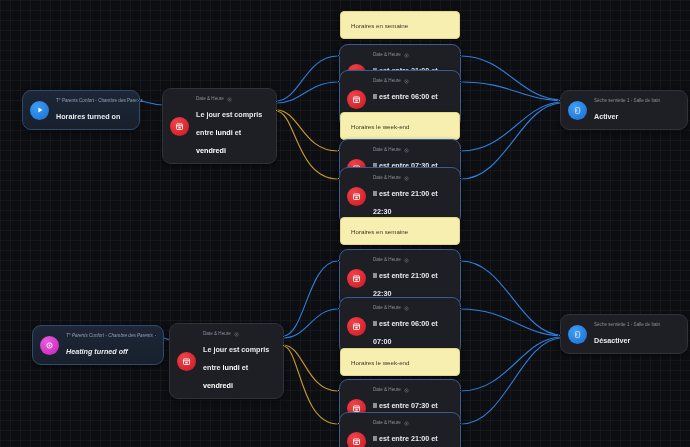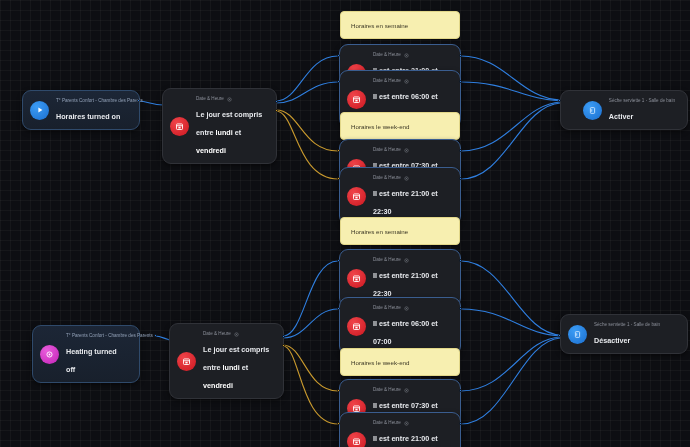--- a/index.html
+++ b/index.html
@@ -258,37 +258,37 @@
             <circle cx="5" cy="5" r="3.4" fill="none" stroke="#8b8f99" stroke-width="1.3"></circle>
             <circle cx="5" cy="5" r="1.1" fill="#8b8f99"></circle>
           </svg>
       </span>
       <span class="node-title">Il est entre 21:00 et 22:30</span>
     </span>
   </div>
   <span class="port amber" style="left:337px; top:177px;"></span>
   <span class="port" style="left:459px; top:177px;"></span>
 
-  <div class="node action" style="left:560px; top:90px; width:128px;justify-content:flex-end;">
+  <div class="node action" style="left:560px; top:90px; width:128px;">
     <span class="node-icon ic-dev">
       <svg width="9" height="9" viewBox="0 0 12 12">
           <rect x="3.2" y="2.2" width="5.6" height="7.6" rx="1" fill="none" stroke="#cfe6ff" stroke-width="1.2"></rect>
           <path d="M5 4.3 V7.7" stroke="#cfe6ff" stroke-width="1.2"></path>
         </svg>
     </span>
     <span class="node-text">
       <span class="node-sub">
           <span>Sèche serviette 1 - Salle de bain</span>
         </span>
       <span class="node-title">Activer</span>
     </span>
   </div>
   <span class="port" style="left:558px; top:99px;"></span>
 
-  <div class="node trigger" style="left:32px; top:325px; width:108px;">
+  <div class="node trigger" style="left:32px; top:325px; width:132px;font-style:italic;">
     <span class="node-icon ic-off">
       <svg width="9" height="9" viewBox="0 0 12 12">
           <circle cx="6" cy="6" r="3.4" fill="none" stroke="#fff" stroke-width="1.2"></circle>
           <circle cx="6" cy="6" r="1.2" fill="#fff"></circle>
         </svg>
     </span>
     <span class="node-text">
       <span class="node-sub">
         <span>T° Parents Confort - Chambre des Parents</span>
         <svg class="mini" viewBox="0 0 10 10">

